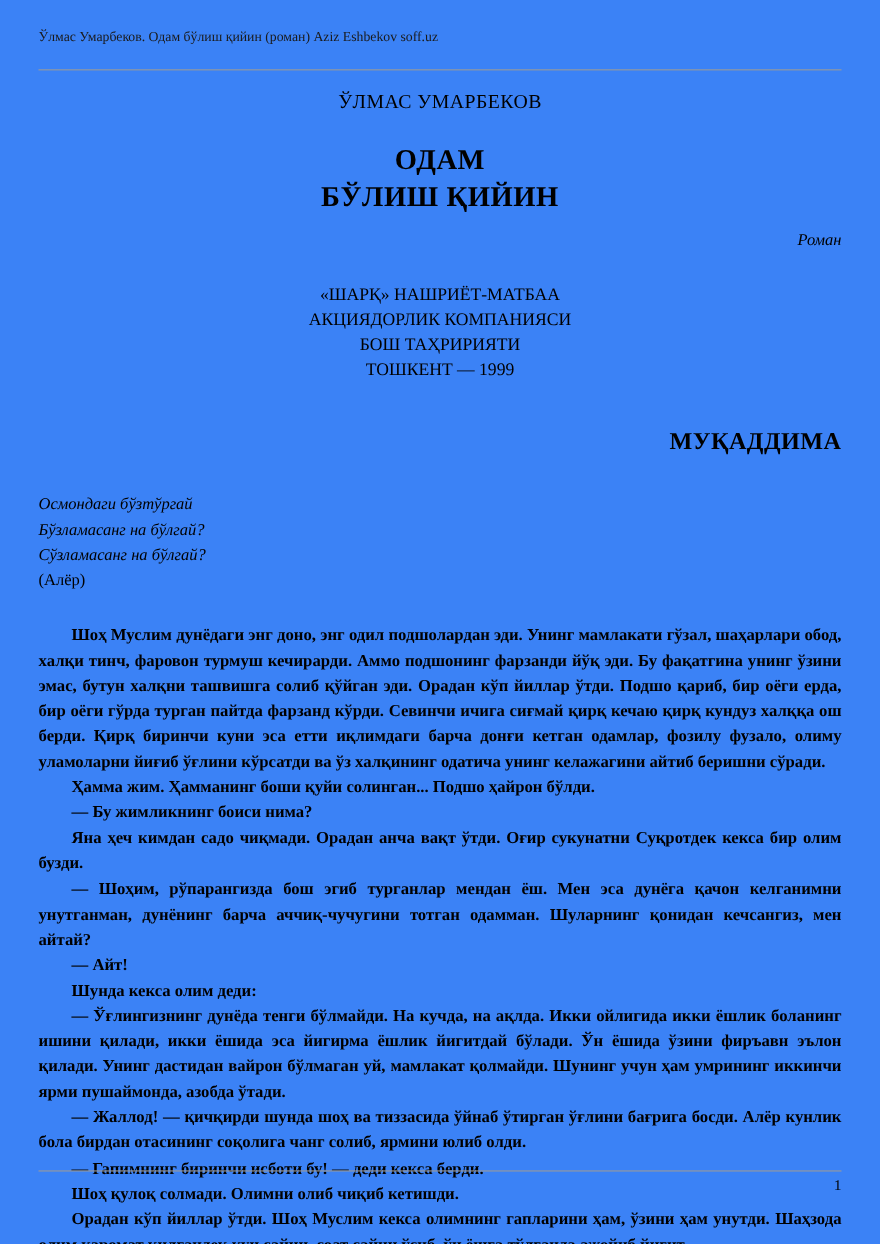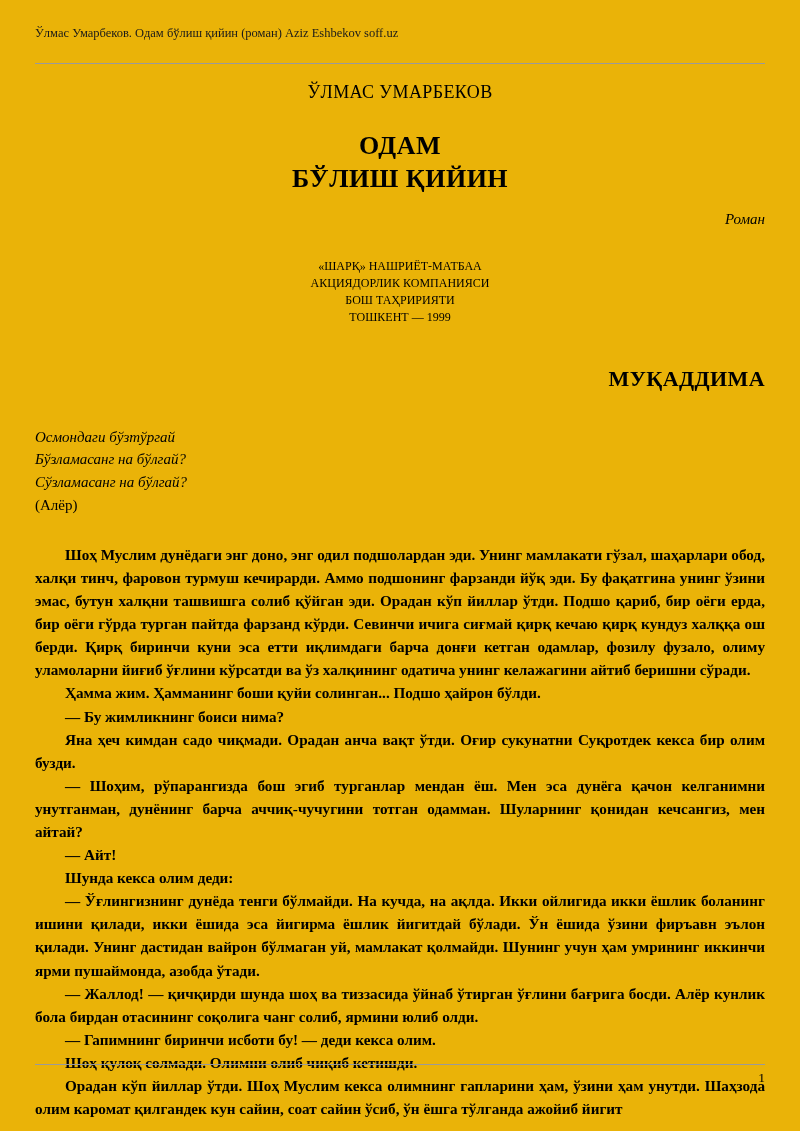--- a/index.html
+++ b/index.html
@@ -4,21 +4,21 @@
 <style>
   html, body {
     margin: 0;
     padding: 0;
     background: #ffffff;
   }
   .page {
     position: relative;
     width: 800px;
     height: 1131px;
-    background: #eab308;
+    background: #3b82f6;
     margin: 0 auto;
     font-family: "Liberation Serif", "DejaVu Serif", serif;
     color: #000000;
     box-sizing: border-box;
     overflow: hidden;
   }
 
   
   .running-header {
     position: absolute;
@@ -66,21 +66,21 @@
 
   .genre {
     text-align: right;
     font-style: italic;
     font-size: 15px;
     margin: 15px 0 0 0;
   }
 
   .publisher {
     text-align: center;
-    font-size: 12px;
+    font-size: 16px;
     line-height: 1.42;
     margin: 30px 0 0 0;
   }
   .publisher span { display: block; }
 
   .section-heading {
     text-align: right;
     font-weight: bold;
     font-size: 22px;
     letter-spacing: 0.4px;
@@ -171,21 +171,21 @@
     <div class="body-text">
       <p>Шоҳ Муслим дунёдаги энг доно, энг одил подшолардан эди. Унинг мамлакати гўзал, шаҳарлари обод, халқи тинч, фаровон турмуш кечирарди. Аммо подшонинг фарзанди йўқ эди. Бу фақатгина унинг ўзини эмас, бутун халқни ташвишга солиб қўйган эди. Орадан кўп йиллар ўтди. Подшо қариб, бир оёги ерда, бир оёги гўрда турган пайтда фарзанд кўрди. Севинчи ичига сиғмай қирқ кечаю қирқ кундуз халққа ош берди. Қирқ биринчи куни эса етти иқлимдаги барча донғи кетган одамлар, фозилу фузало, олиму уламоларни йиғиб ўғлини кўрсатди ва ўз халқининг одатича унинг келажагини айтиб беришни сўради.</p>
       <p>Ҳамма жим. Ҳамманинг боши қуйи солинган... Подшо ҳайрон бўлди.</p>
       <p>— Бу жимликнинг боиси нима?</p>
       <p>Яна ҳеч кимдан садо чиқмади. Орадан анча вақт ўтди. Оғир сукунатни Суқротдек кекса бир олим бузди.</p>
       <p>— Шоҳим, рўпарангизда бош эгиб турганлар мендан ёш. Мен эса дунёга қачон келганимни унутганман, дунёнинг барча аччиқ-чучугини тотган одамман. Шуларнинг қонидан кечсангиз, мен айтай?</p>
       <p>— Айт!</p>
       <p>Шунда кекса олим деди:</p>
       <p>— Ўғлингизнинг дунёда тенги бўлмайди. На кучда, на ақлда. Икки ойлигида икки ёшлик боланинг ишини қилади, икки ёшида эса йигирма ёшлик йигитдай бўлади. Ўн ёшида ўзини фиръавн эълон қилади. Унинг дастидан вайрон бўлмаган уй, мамлакат қолмайди. Шунинг учун ҳам умрининг иккинчи ярми пушаймонда, азобда ўтади.</p>
       <p>— Жаллод! — қичқирди шунда шоҳ ва тиззасида ўйнаб ўтирган ўғлини бағрига босди. Алёр кунлик бола бирдан отасининг соқолига чанг солиб, ярмини юлиб олди.</p>
-      <p>— Гапимнинг биринчи исботи бу! — деди кекса олим.</p>
+      <p>— Гапимнинг биринчи исботи бу! — деди кекса берди.</p>
       <p>Шоҳ қулоқ солмади. Олимни олиб чиқиб кетишди.</p>
       <p class="last-line">Орадан кўп йиллар ўтди. Шоҳ Муслим кекса олимнинг гапларини ҳам, ўзини ҳам унутди. Шаҳзода олим каромат қилгандек кун сайин, соат сайин ўсиб, ўн ёшга тўлганда ажойиб йигит</p>
     </div>
 
   </div>
 
   <div class="footer-rule"></div>
 
   <div class="page-number">1</div>
 

